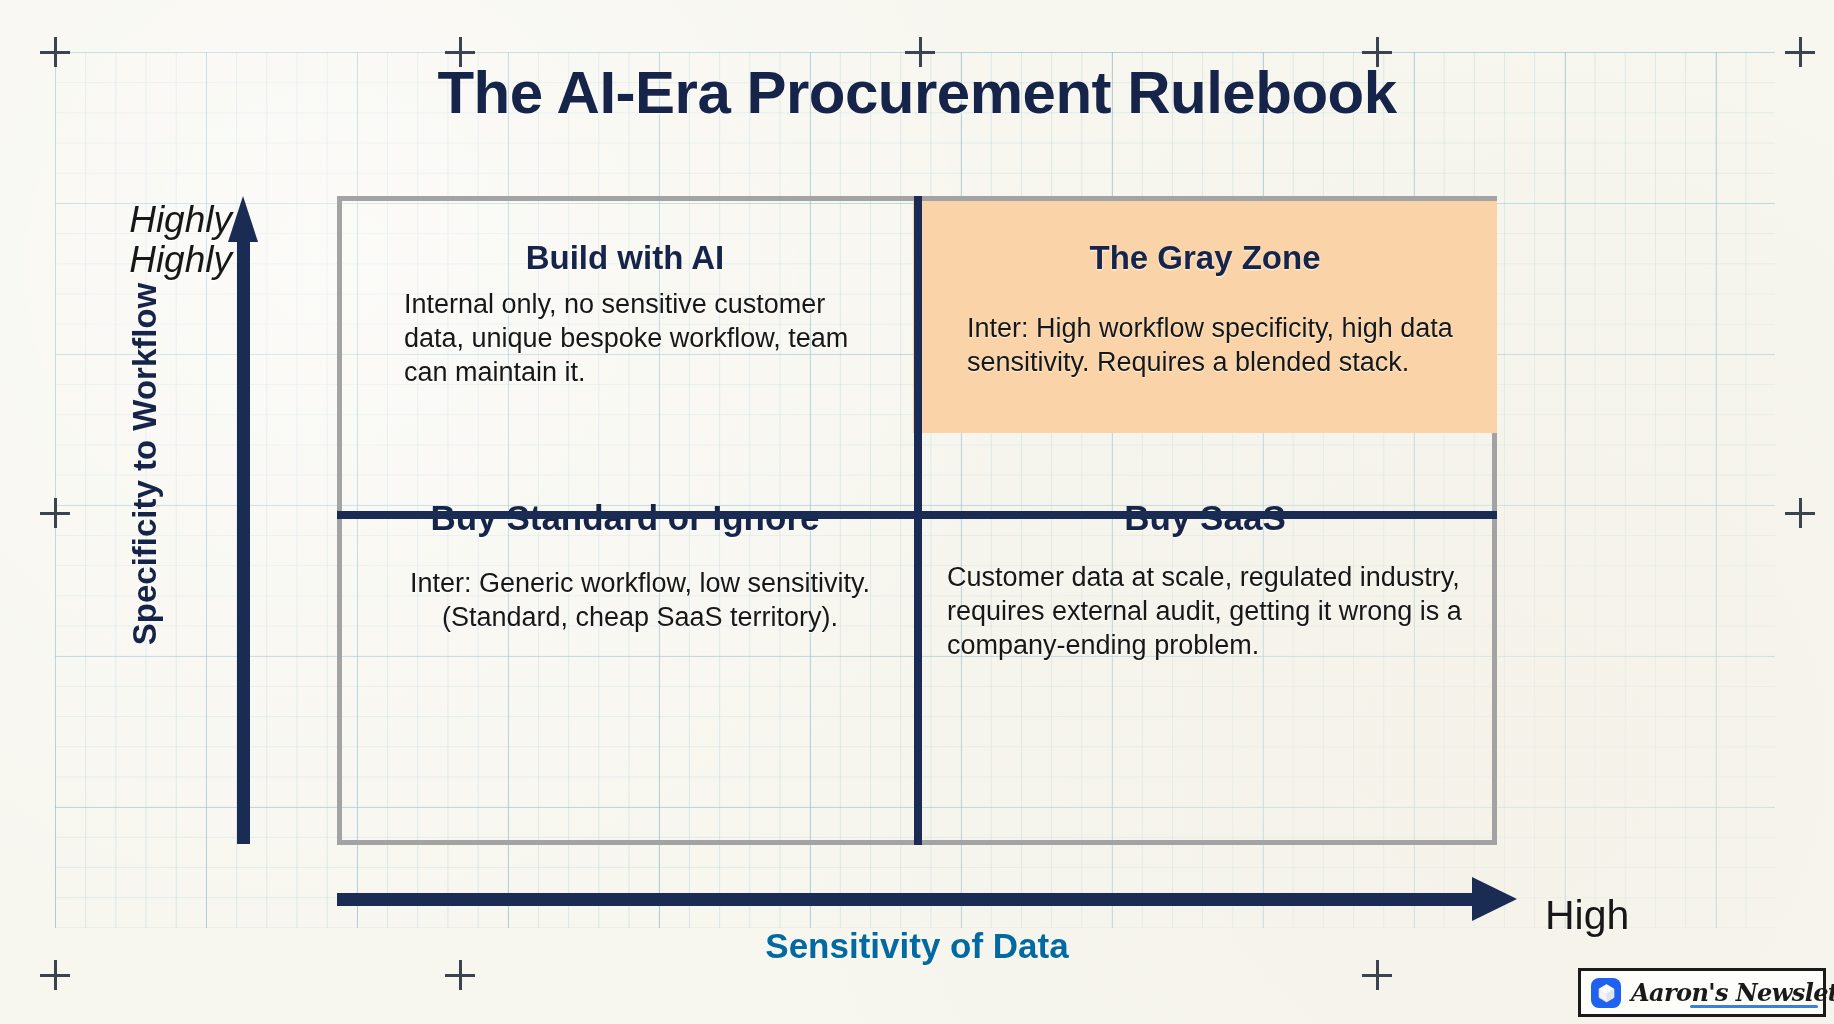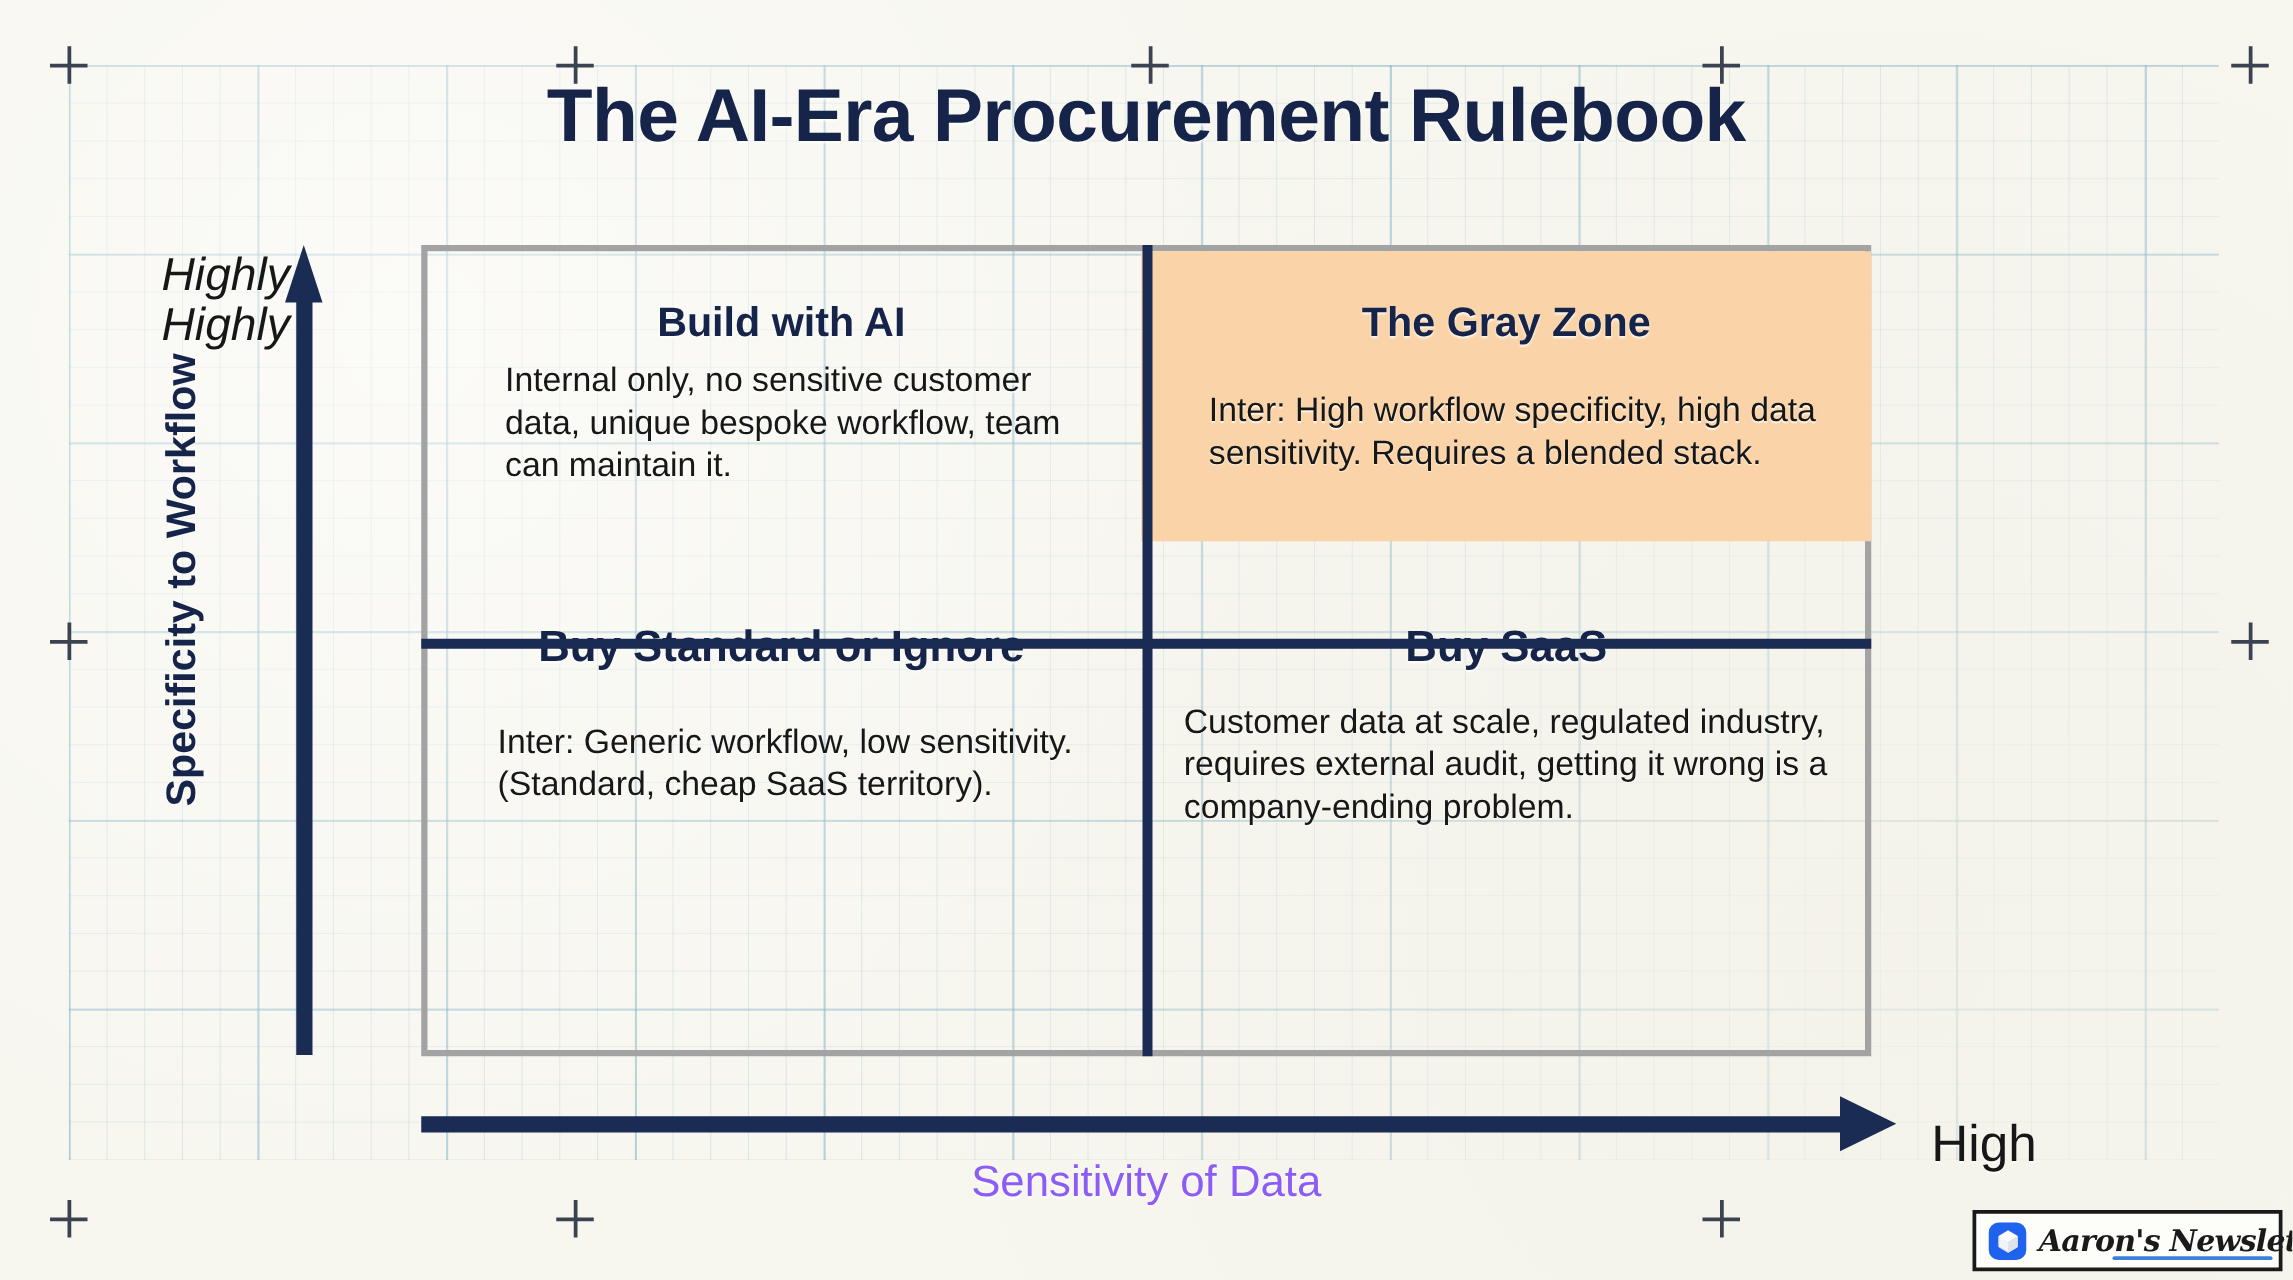--- a/index.html
+++ b/index.html
@@ -112,21 +112,21 @@
   #quad-tr {
     left:571px; top:0; width:584px; height:232px;
     background:#fad4a8;
   }
   #quad-tr .quad-title { margin-top:38px; }
   #quad-tr .quad-body  { margin-top:34px; text-align:left; padding-left:28px; }
 
   
   #quad-bl { left:0;   top:242px; width:566px; height:402px; }
   #quad-bl .quad-title { margin-top:55px; font-size:35px; }
-  #quad-bl .quad-body  { margin-top:38px; text-align:left; padding-left:30px; }
+  #quad-bl .quad-body  { margin-top:28px; text-align:center; padding-left:30px; }
 
   
   #quad-br { left:571px; top:242px; width:584px; height:402px; }
   #quad-br .quad-title { margin-top:55px; font-size:35px; }
   #quad-br .quad-body  { margin-top:22px; text-align:left; padding-left:8px; }
 
   
   #div-h {
     position:absolute; left:337px; top:511px;
     width:1160px; height:8px; background:#1b2c54;
@@ -209,22 +209,22 @@
     color:#152448;
     text-shadow:0 1px 2px rgba(255,255,255,0.85);
     white-space:nowrap;
   }
   #axis-title-x {
     position:absolute;
     left:337px; top:926px;
     width:1160px;
     text-align:center;
     font-size:35px;
-    font-weight:400;
-    color:#8b5cf6;
+    font-weight:700;
+    color:#0369a1;
     text-shadow:0 1px 2px rgba(255,255,255,0.85);
     white-space:nowrap;
   }
 
   
   #watermark {
     position:absolute;
     left:1578px; top:968px;
     width:248px; height:49px;
     background:#fdfdfa;

